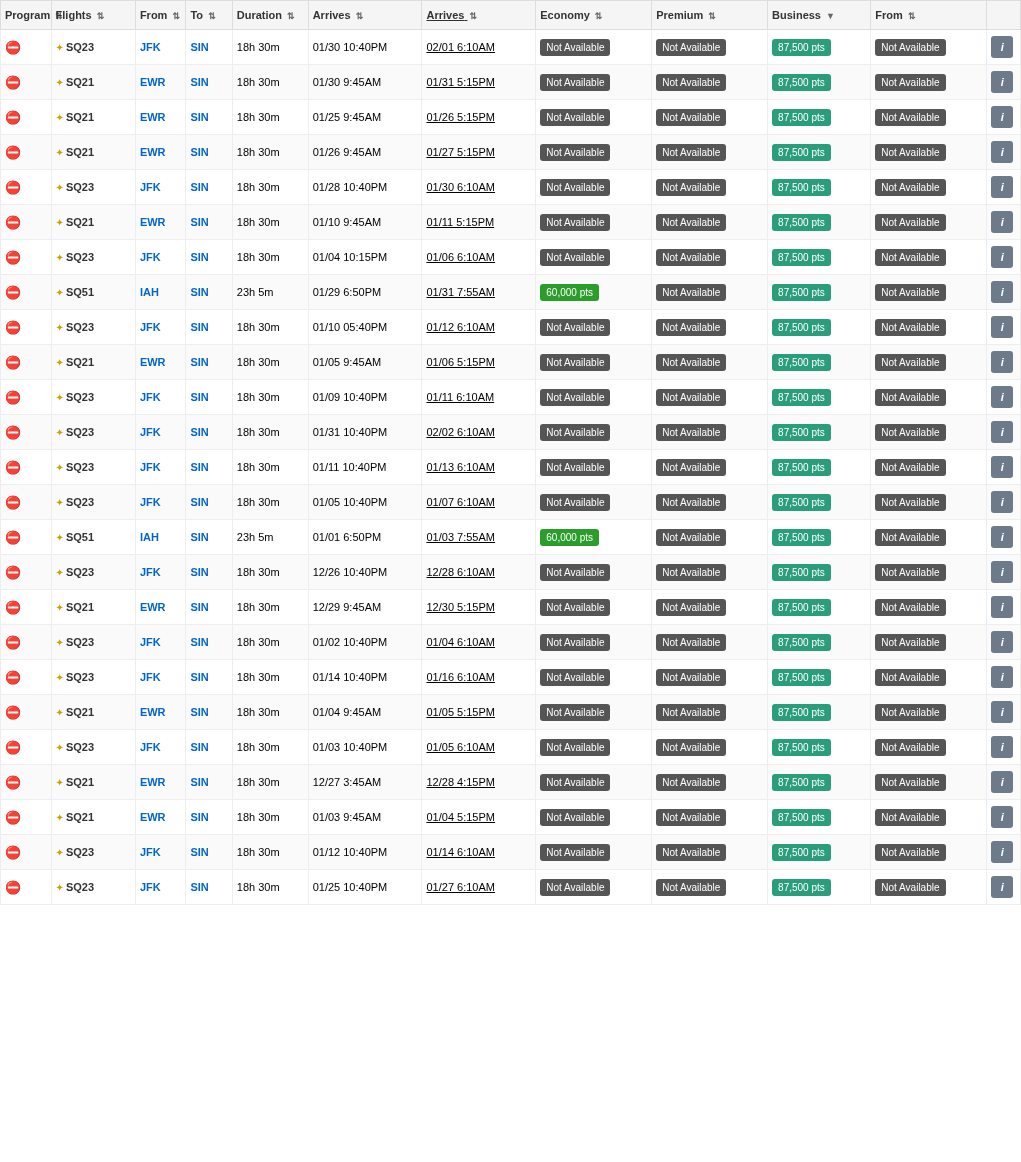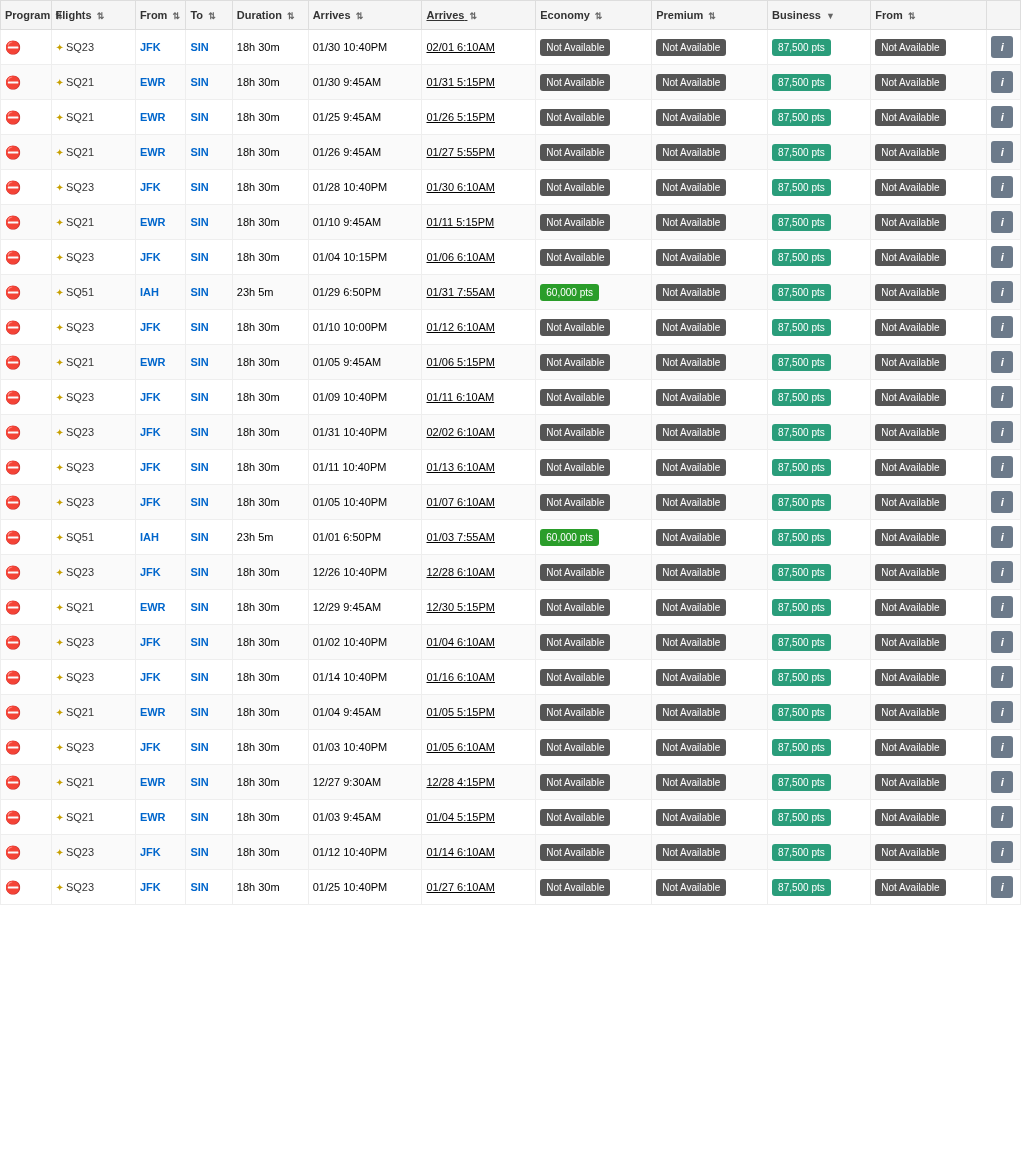--- a/index.html
+++ b/index.html
@@ -57,21 +57,21 @@
       align-items: center;
       gap: 2px;
     }
     
     .sq-icon {
       color: #c8a000;
       font-size: 10px;
     }
     
     .flight-num {
-      font-weight: normal;
+      font-weight: bold;
       color: #333;
     }
     
     .link-blue {
       color: #0066cc;
       font-weight: bold;
       text-decoration: none;
     }
     
     .badge-not-available {
@@ -247,21 +247,21 @@
       <tr>
         <td class="col-program"><span class="program-icon" style="font-size: 13px; color: rgb(204, 0, 0);">⛔</span></td>
         <td class="col-flights"><span class="flight-badge">
             <span class="sq-icon" style="color: rgb(200, 160, 0);">✦</span>
             <span class="flight-num">SQ21</span>
           </span></td>
         <td class="col-from"><a class="link-blue" href="#">EWR</a></td>
         <td class="col-to"><a class="link-blue" href="#">SIN</a></td>
         <td class="col-duration">18h 30m</td>
         <td class="col-departs">01/26 9:45AM</td>
-        <td class="col-arrives">01/27 5:55PM</td>
+        <td class="col-arrives">01/27 5:15PM</td>
         <td class="col-economy"><span class="badge-not-available">Not Available</span></td>
         <td class="col-premium"><span class="badge-not-available">Not Available</span></td>
         <td class="col-business"><span class="badge-pts-teal">87,500 pts</span></td>
         <td class="col-first"><span class="badge-not-available">Not Available</span></td>
         <td class="col-info">
           <button class="info-btn">i</button>
         </td>
       </tr>
       <tr>
         <td class="col-program"><span class="program-icon" style="font-size: 13px; color: rgb(204, 0, 0);">⛔</span></td>
@@ -341,21 +341,21 @@
       </tr>
       <tr>
         <td class="col-program"><span class="program-icon" style="font-size: 13px; color: rgb(204, 0, 0);">⛔</span></td>
         <td class="col-flights"><span class="flight-badge">
             <span class="sq-icon" style="color: rgb(200, 160, 0);">✦</span>
             <span class="flight-num">SQ23</span>
           </span></td>
         <td class="col-from"><a class="link-blue" href="#">JFK</a></td>
         <td class="col-to"><a class="link-blue" href="#">SIN</a></td>
         <td class="col-duration">18h 30m</td>
-        <td class="col-departs">01/10 10:00PM</td>
+        <td class="col-departs">01/10 05:40PM</td>
         <td class="col-arrives">01/12 6:10AM</td>
         <td class="col-economy"><span class="badge-not-available">Not Available</span></td>
         <td class="col-premium"><span class="badge-not-available">Not Available</span></td>
         <td class="col-business"><span class="badge-pts-teal">87,500 pts</span></td>
         <td class="col-first"><span class="badge-not-available">Not Available</span></td>
         <td class="col-info">
           <button class="info-btn">i</button>
         </td>
       </tr>
       <tr>
@@ -588,21 +588,21 @@
       </tr>
       <tr>
         <td class="col-program"><span class="program-icon" style="font-size: 13px; color: rgb(204, 0, 0);">⛔</span></td>
         <td class="col-flights"><span class="flight-badge">
             <span class="sq-icon" style="color: rgb(200, 160, 0);">✦</span>
             <span class="flight-num">SQ21</span>
           </span></td>
         <td class="col-from"><a class="link-blue" href="#">EWR</a></td>
         <td class="col-to"><a class="link-blue" href="#">SIN</a></td>
         <td class="col-duration">18h 30m</td>
-        <td class="col-departs">12/27 9:30AM</td>
+        <td class="col-departs">12/27 3:45AM</td>
         <td class="col-arrives">12/28 4:15PM</td>
         <td class="col-economy"><span class="badge-not-available">Not Available</span></td>
         <td class="col-premium"><span class="badge-not-available">Not Available</span></td>
         <td class="col-business"><span class="badge-pts-teal">87,500 pts</span></td>
         <td class="col-first"><span class="badge-not-available">Not Available</span></td>
         <td class="col-info">
           <button class="info-btn">i</button>
         </td>
       </tr>
       <tr>

